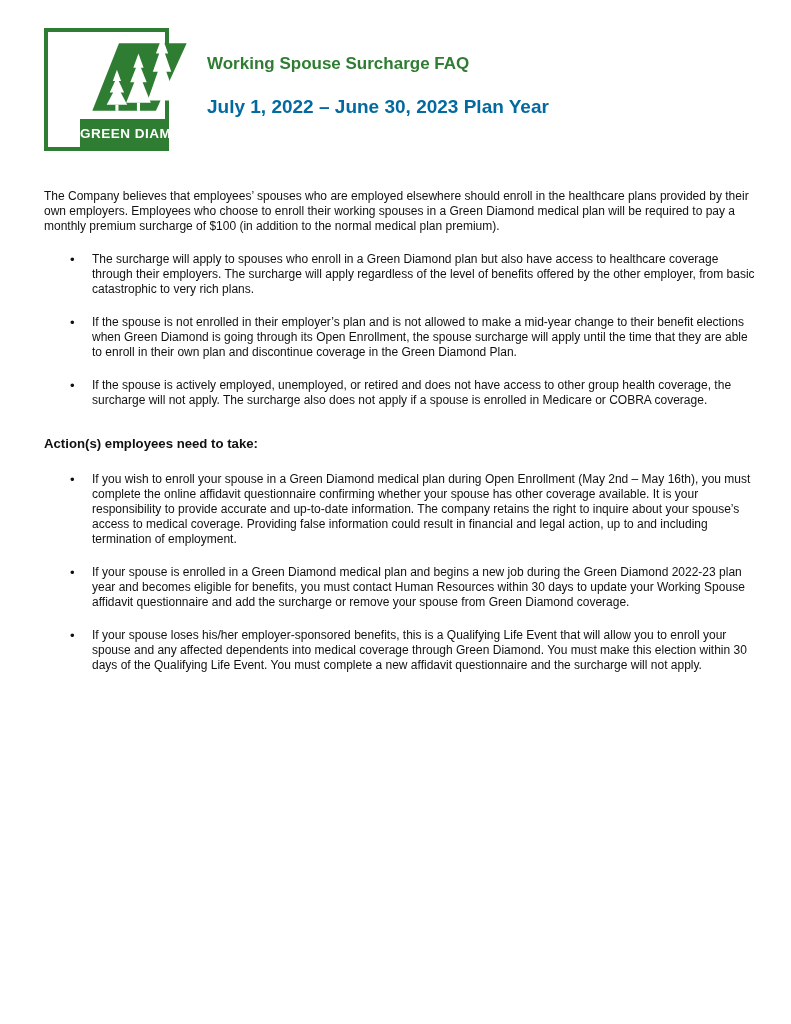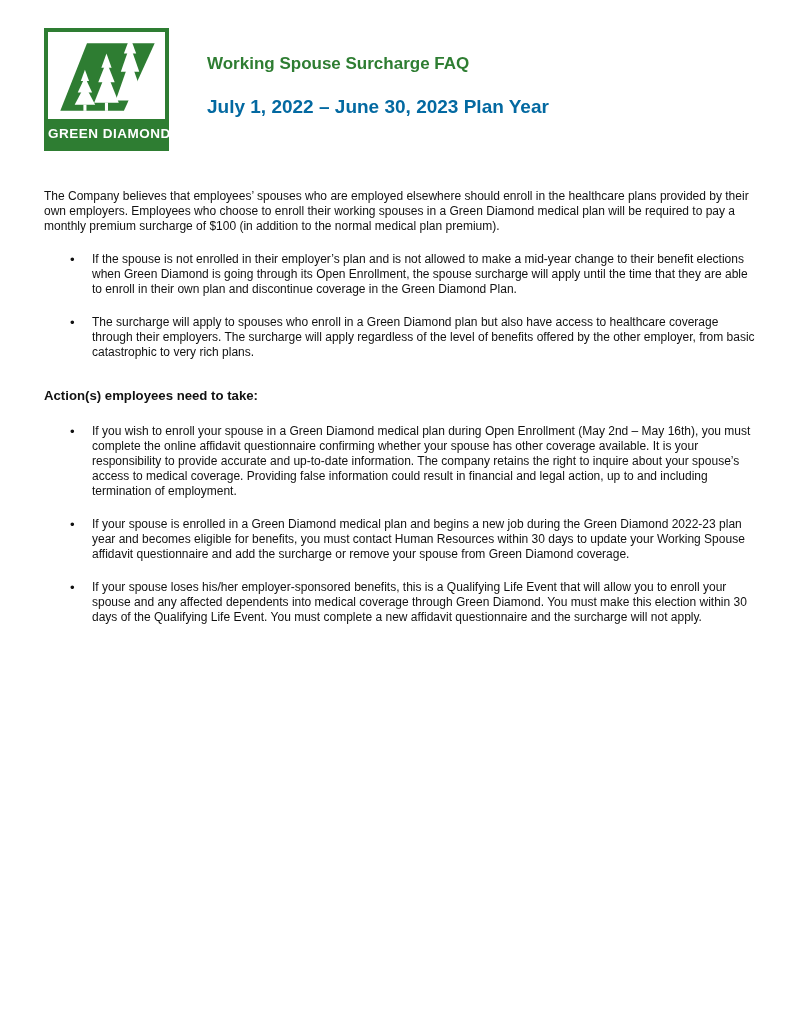--- a/index.html
+++ b/index.html
@@ -27,20 +27,21 @@
     display: flex;
     align-items: flex-start;
     gap: 38px;
   }
   .logo {
     width: 125px;
     box-sizing: border-box;
     border: 4px solid #2e7d32;
     background: #ffffff;
     flex: 0 0 auto;
+    padding-left: 32px;
   }
   .logo-art {
     box-sizing: border-box;
     padding: 5px 6px 2px 6px;
     background: #ffffff;
   }
   .logo-art svg { display: block; width: 107px; height: 80px; }
   .logo-bar {
     background: #2e7d32;
     color: #ffffff;
@@ -139,22 +140,23 @@
     <div class="titles">
       <h1 class="doc-title">Working Spouse Surcharge FAQ</h1>
       <h2 class="doc-subtitle">July 1, 2022 – June 30, 2023 Plan Year</h2>
     </div>
   </header>
 
   <p class="body-copy intro">The Company believes that employees’ spouses who are employed elsewhere should enroll in the healthcare plans provided by their own employers. Employees who choose to enroll their working spouses in a Green Diamond medical plan will be required to pay a monthly premium surcharge of $100 (in addition to the normal medical plan premium).</p>
 
   <section>
     <ul class="bullets body-copy">
+      <li>The surcharge will apply to spouses who enroll in a Green Diamond plan but also have access to healthcare coverage through their employers. The surcharge will apply regardless of the level of benefits offered by the other employer, from basic catastrophic to very rich plans.</li>
       <li>If the spouse is not enrolled in their employer’s plan and is not allowed to make a mid-year change to their benefit elections when Green Diamond is going through its Open Enrollment, the spouse surcharge will apply until the time that they are able to enroll in their own plan and discontinue coverage in the Green Diamond Plan.</li>
-      <li>The surcharge will apply to spouses who enroll in a Green Diamond plan but also have access to healthcare coverage through their employers. The surcharge will apply regardless of the level of benefits offered by the other employer, from basic catastrophic to very rich plans.</li>
+      <li>If the spouse is actively employed, unemployed, or retired and does not have access to other group health coverage, the surcharge will not apply. The surcharge also does not apply if a spouse is enrolled in Medicare or COBRA coverage.</li>
     </ul>
   </section>
 
   <section>
     <h3 class="section-heading">Action(s) employees need to take:</h3>
     <ul class="bullets body-copy">
       <li>If you wish to enroll your spouse in a Green Diamond medical plan during Open Enrollment (May 2nd – May 16th), you must complete the online affidavit questionnaire confirming whether your spouse has other coverage available. It is your responsibility to provide accurate and up-to-date information. The company retains the right to inquire about your spouse’s access to medical coverage. Providing false information could result in financial and legal action, up to and including termination of employment.</li>
       <li>If your spouse is enrolled in a Green Diamond medical plan and begins a new job during the Green Diamond 2022-23 plan year and becomes eligible for benefits, you must contact Human Resources within 30 days to update your Working Spouse affidavit questionnaire and add the surcharge or remove your spouse from Green Diamond coverage.</li>
       <li>If your spouse loses his/her employer-sponsored benefits, this is a Qualifying Life Event that will allow you to enroll your spouse and any affected dependents into medical coverage through Green Diamond. You must make this election within 30 days of the Qualifying Life Event. You must complete a new affidavit questionnaire and the surcharge will not apply.</li>
     </ul>

